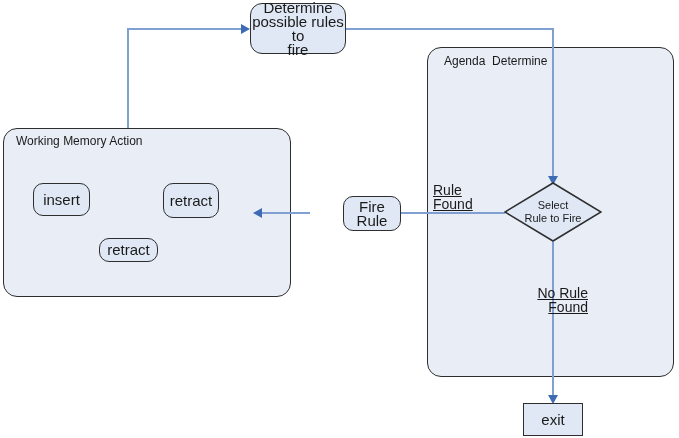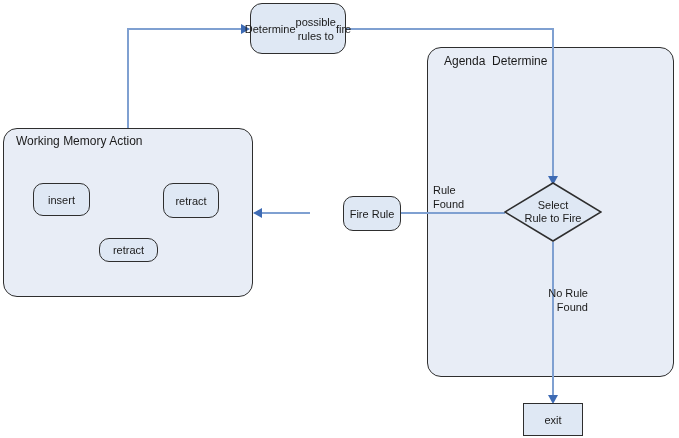--- a/index.html
+++ b/index.html
@@ -21,21 +21,21 @@
     overflow: hidden;
   }
   
   .container-box {
     position: absolute;
     box-sizing: border-box;
     background: var(--container-fill);
     border: 1.5px solid var(--border);
     border-radius: 14px;
   }
-  #container-wma   { left: 3px;   top: 128px; width: 250px; height: 169px; }
+  #container-wma   { left: 3px;   top: 128px; width: 288px; height: 169px; }
   #container-agenda{ left: 427px; top: 47px;  width: 247px; height: 330px; }
   .container-title {
     position: absolute;
     font-size: 12px;
     white-space: pre;
     color: var(--text);
   }
   #container-wma .container-title    { left: 12px; top: 5px; }
   #container-agenda .container-title { left: 16px; top: 6px; }
 
@@ -60,24 +60,24 @@
   #arr-e { left: 548px; top: 395px; }  
 
   
   .node {
     position: absolute;
     box-sizing: border-box;
     background: var(--node-fill);
     border: 1.5px solid var(--border);
     border-radius: 10px;
     display: flex;
-    flex-direction: row;
+    flex-direction: column;
     align-items: center;
     justify-content: center;
-    font-size: 11px;
+    font-size: 15px;
     line-height: 14px;
     text-align: center;
     color: var(--text);
   }
   #node-determine { left: 250px; top: 3px;   width: 96px; height: 51px; border-radius: 12px; }
   #node-insert    { left: 33px;  top: 183px; width: 57px; height: 33px; }
   #node-update    { left: 163px; top: 183px; width: 56px; height: 35px; }
   #node-retract   { left: 99px;  top: 238px; width: 59px; height: 24px; }
   #node-fire-rule { left: 310px; top: 196px; width: 58px; height: 35px; margin-left: 33px; }
   #node-exit      { left: 523px; top: 403px; width: 60px; height: 33px; border-radius: 0; }
@@ -86,21 +86,21 @@
   
   #node-select-rule { position: absolute; left: 504px; top: 182px; width: 98px; height: 60px; }
   #node-select-rule svg { position: absolute; left: 0; top: 0; display: block; }
   #node-select-rule .diamond-text {
     position: absolute; left: 0; top: 0; width: 98px; height: 60px;
     display: flex; flex-direction: column; align-items: center; justify-content: center;
     font-size: 11px; line-height: 13px; text-align: right; color: var(--text);
   }
 
   
-  .edge-label { position: absolute; font-size: 11px; line-height: 14px; color: var(--text); }
+  .edge-label { position: absolute; font-size: 14px; line-height: 14px; color: var(--text); text-decoration: underline; }
   #label-rule-found    { left: 433px; top: 183px; text-align: left; }
   #label-no-rule-found { left: 518px; top: 286px; width: 70px; text-align: right; }
   .edge-label .line { display: block; }
 </style>
 </head>
 <body>
 
 <div class="canvas">
 
   <div class="container-box" id="container-wma">

